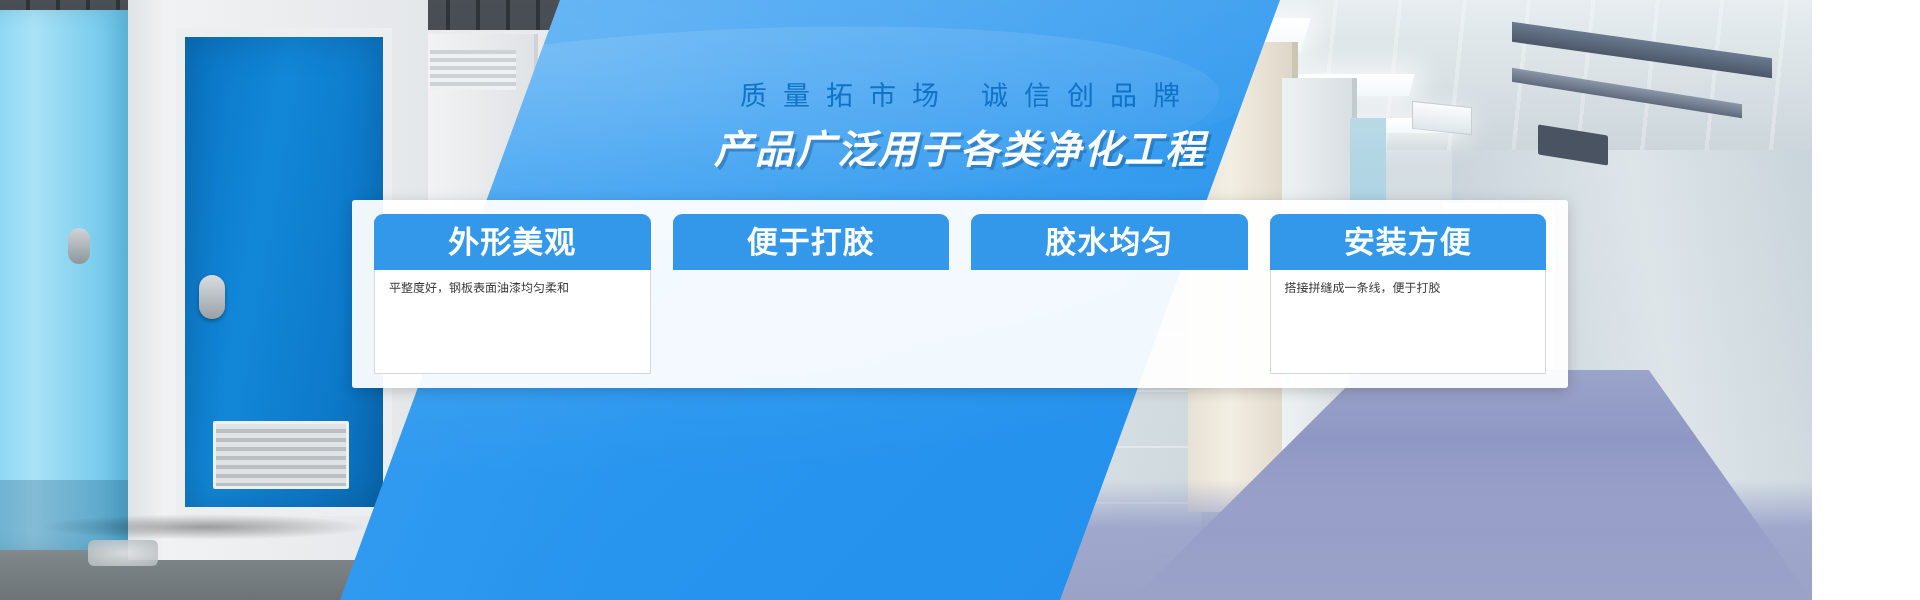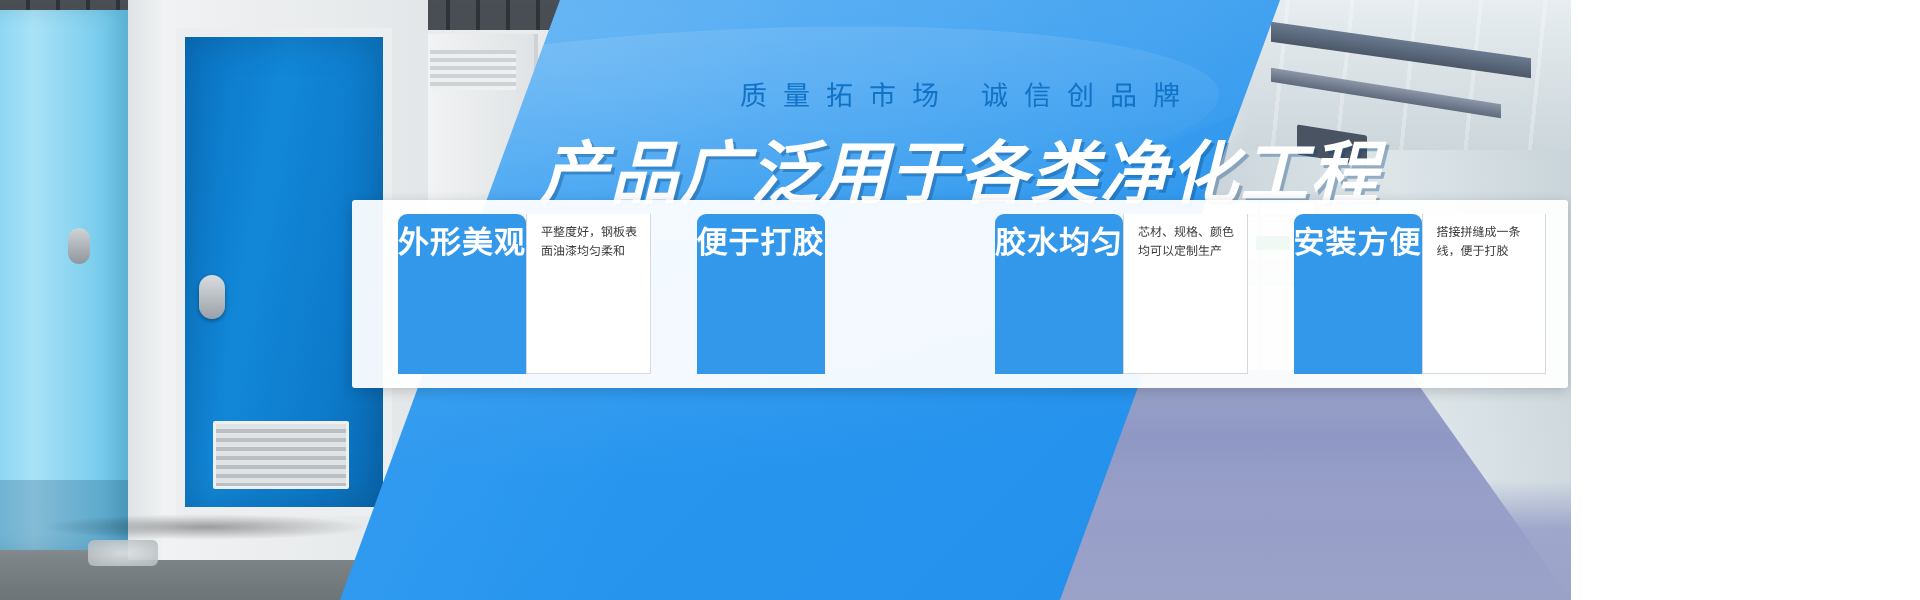--- a/index.html
+++ b/index.html
@@ -1,21 +1,21 @@
 <!DOCTYPE html>
 <html lang="zh-CN"><head>
 <meta charset="utf-8">
 <title>Banner</title>
 <style>
   html,body{margin:0;padding:0;background:#fff;}
   body{font-family:"Liberation Sans","DejaVu Sans",sans-serif;}
 
   .banner{
     position:relative;
-    width:1571px;height:600px;
+    width:1812px;height:600px;
     overflow:hidden;
     background:#1f7fd4;
   }
 
   
   .photo-left{
     position:absolute;left:0;top:0;width:760px;height:600px;
     overflow:hidden;
     background:
       linear-gradient(180deg,#3a3f44 0%, #2c3034 4%, rgba(44,48,52,0) 9%),
@@ -236,21 +236,21 @@
     letter-spacing:16px;
     color:#1273c6;
     font-weight:400;
     text-indent:16px;
     font-family:"Liberation Sans","DejaVu Sans",sans-serif;
   }
   .tagline .gap{display:inline-block;width:26px;}
   .headline{
     position:absolute;left:0;top:118px;width:1920px;
     text-align:center;
-    font-size:68px;
+    font-size:39px;
     font-weight:bold;
     color:#ffffff;
     letter-spacing:2px;
     font-style:italic;
     text-shadow:3px 3px 0 rgba(10,70,130,.35);
     font-family:"Liberation Sans","DejaVu Sans",sans-serif;
   }
 
   
   .cards-panel{
@@ -260,23 +260,22 @@
     border-radius:3px;
     box-shadow:0 3px 14px rgba(0,0,0,.18);
     display:flex;
     align-items:flex-start;
     padding:14px 22px;
     box-sizing:border-box;
     gap:22px;
   }
   .card{
     flex:1 1 0;
-    display:flex;flex-direction:row;
+    display:flex;flex-direction:column;
     height:100%;
-    margin-left:24px;
   }
   .card-head{
     background:#3498ea;
     border-radius:9px 9px 0 0;
     color:#fff;
     font-size:31px;
     font-weight:bold;
     text-align:center;
     line-height:1;
     padding:13px 0 12px;
@@ -355,21 +354,20 @@
       <div class="card-head">外形美观</div>
       <div class="card-body">平整度好，钢板表面油漆均匀柔和</div>
     </div>
 
     <div class="card">
       <div class="card-head">便于打胶</div>
     </div>
 
     <div class="card">
       <div class="card-head">胶水均匀</div>
-      <div class="card-body">芯材、规格、颜色均可以定制生产</div>
     </div>
 
     <div class="card">
       <div class="card-head">安装方便</div>
       <div class="card-body">搭接拼缝成一条线，便于打胶</div>
     </div>
 
   </div>
 
 </div>

